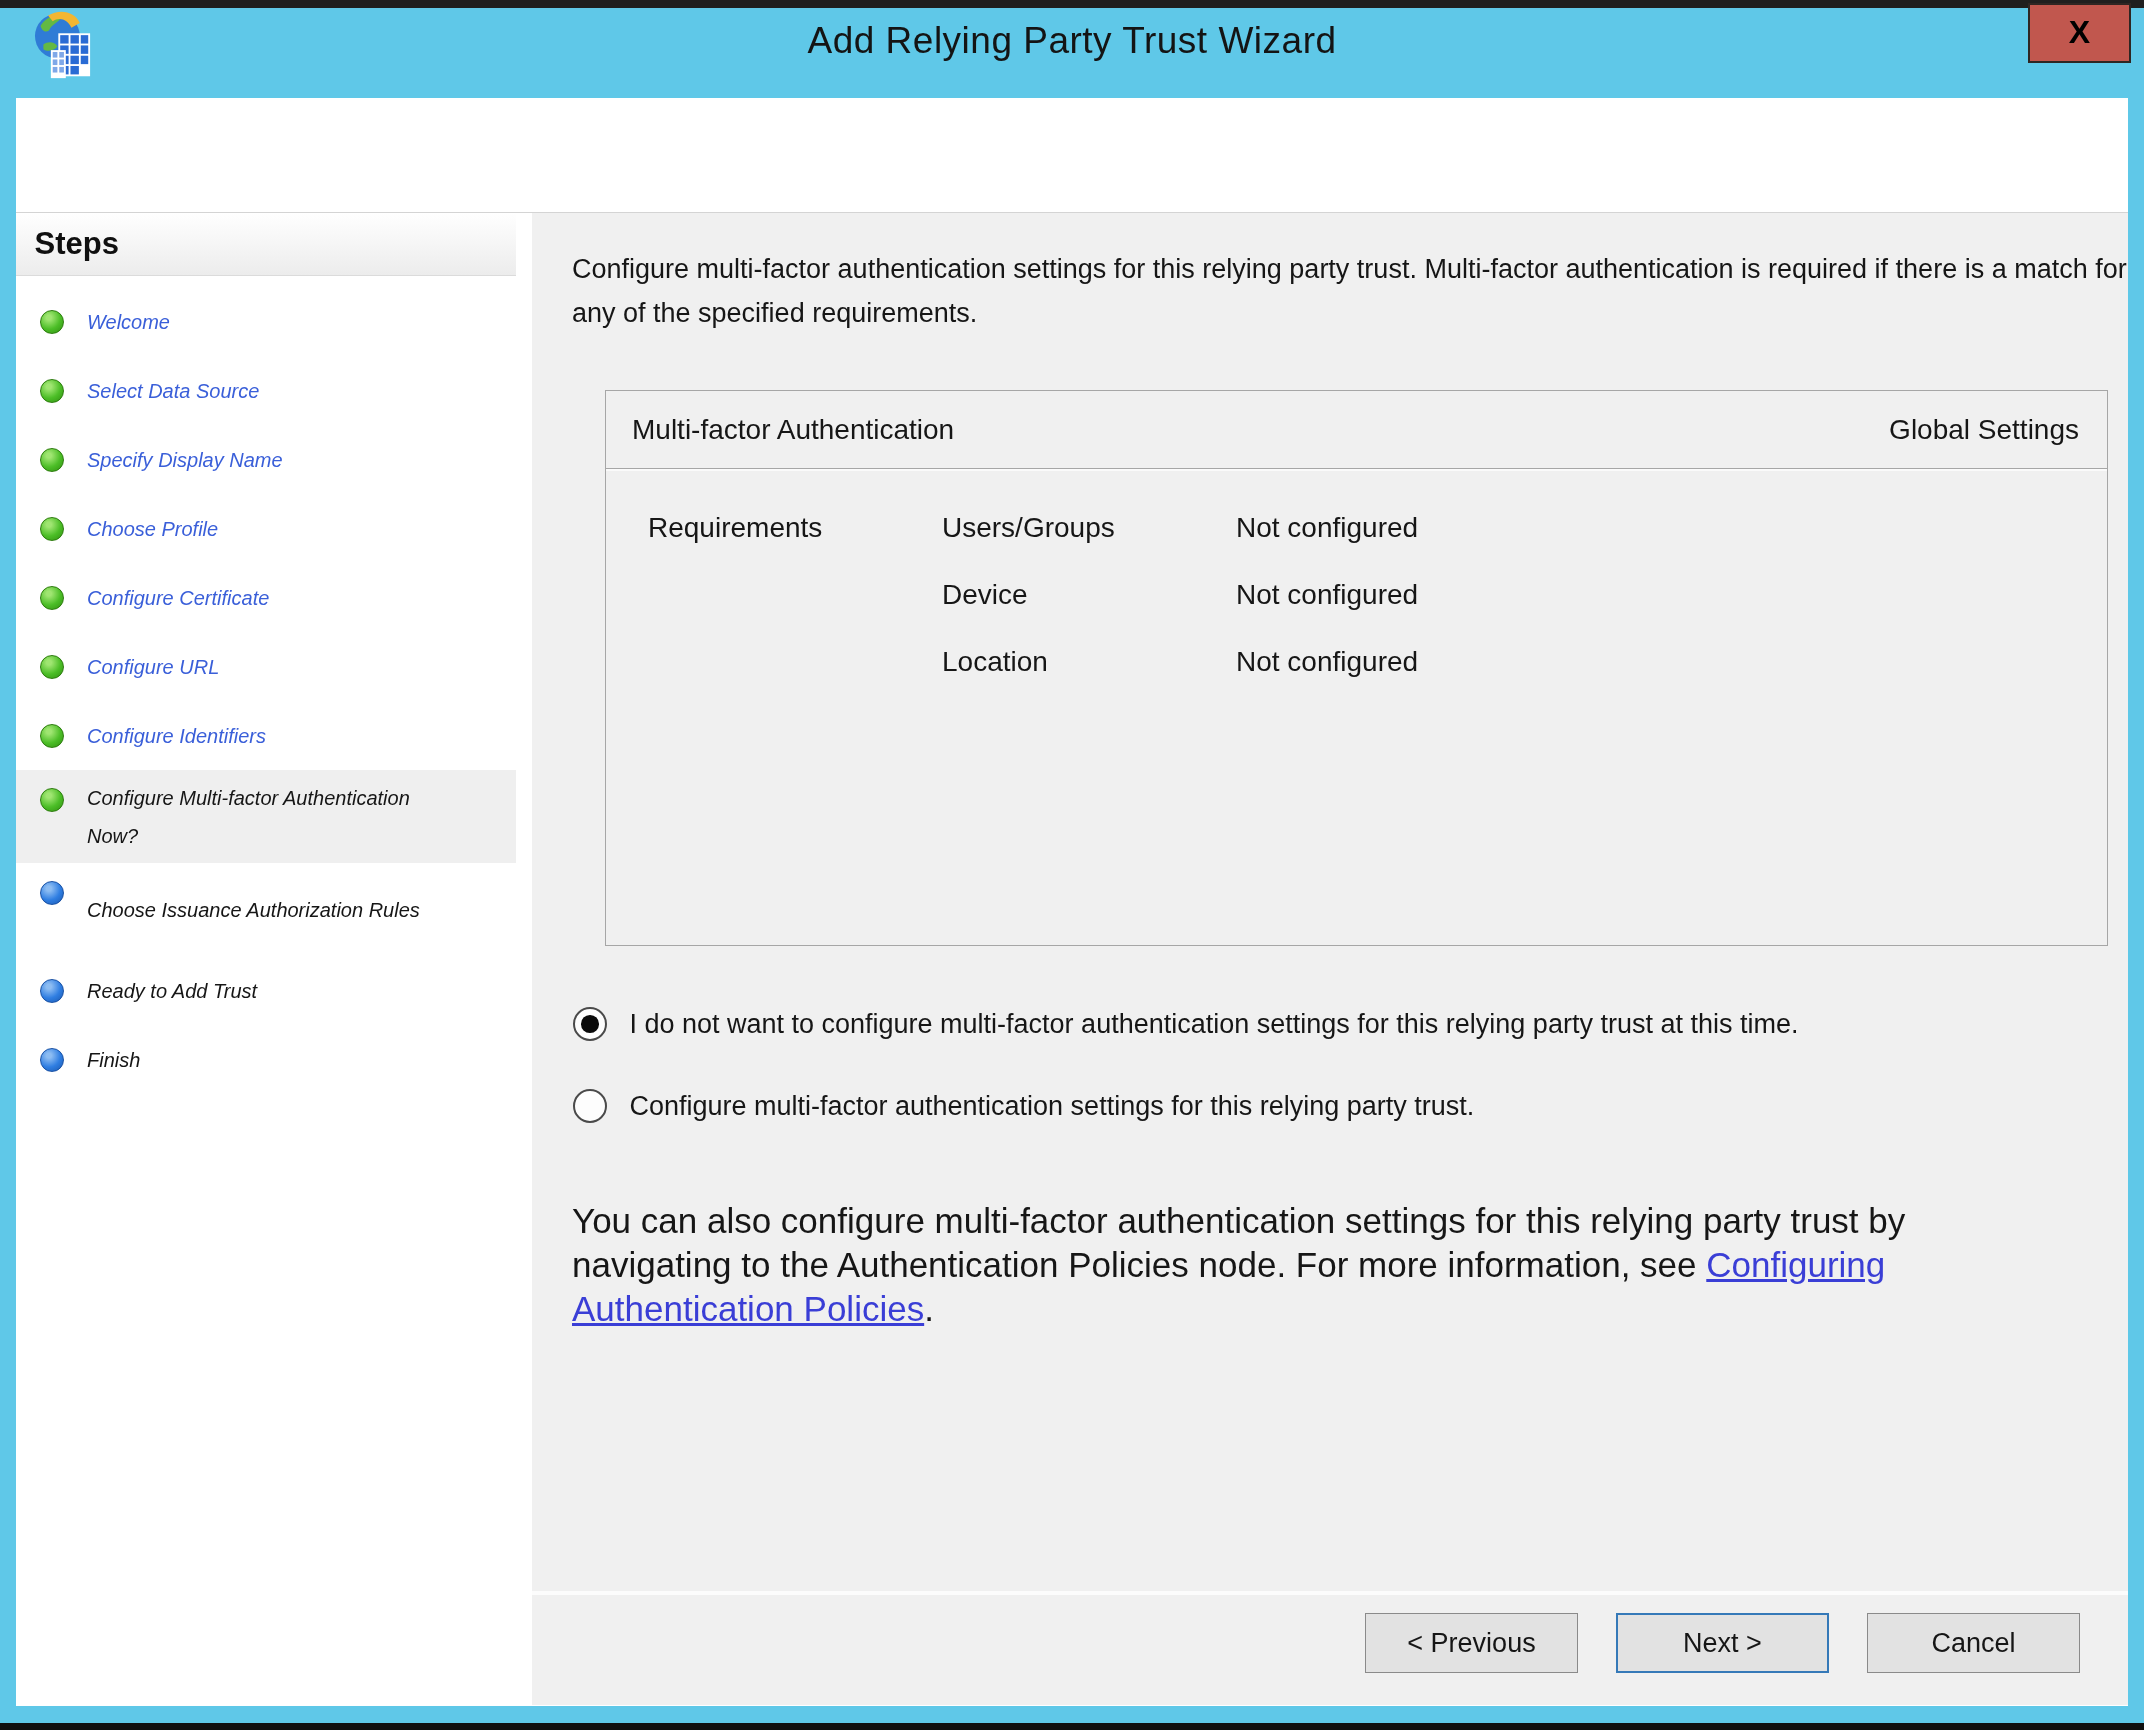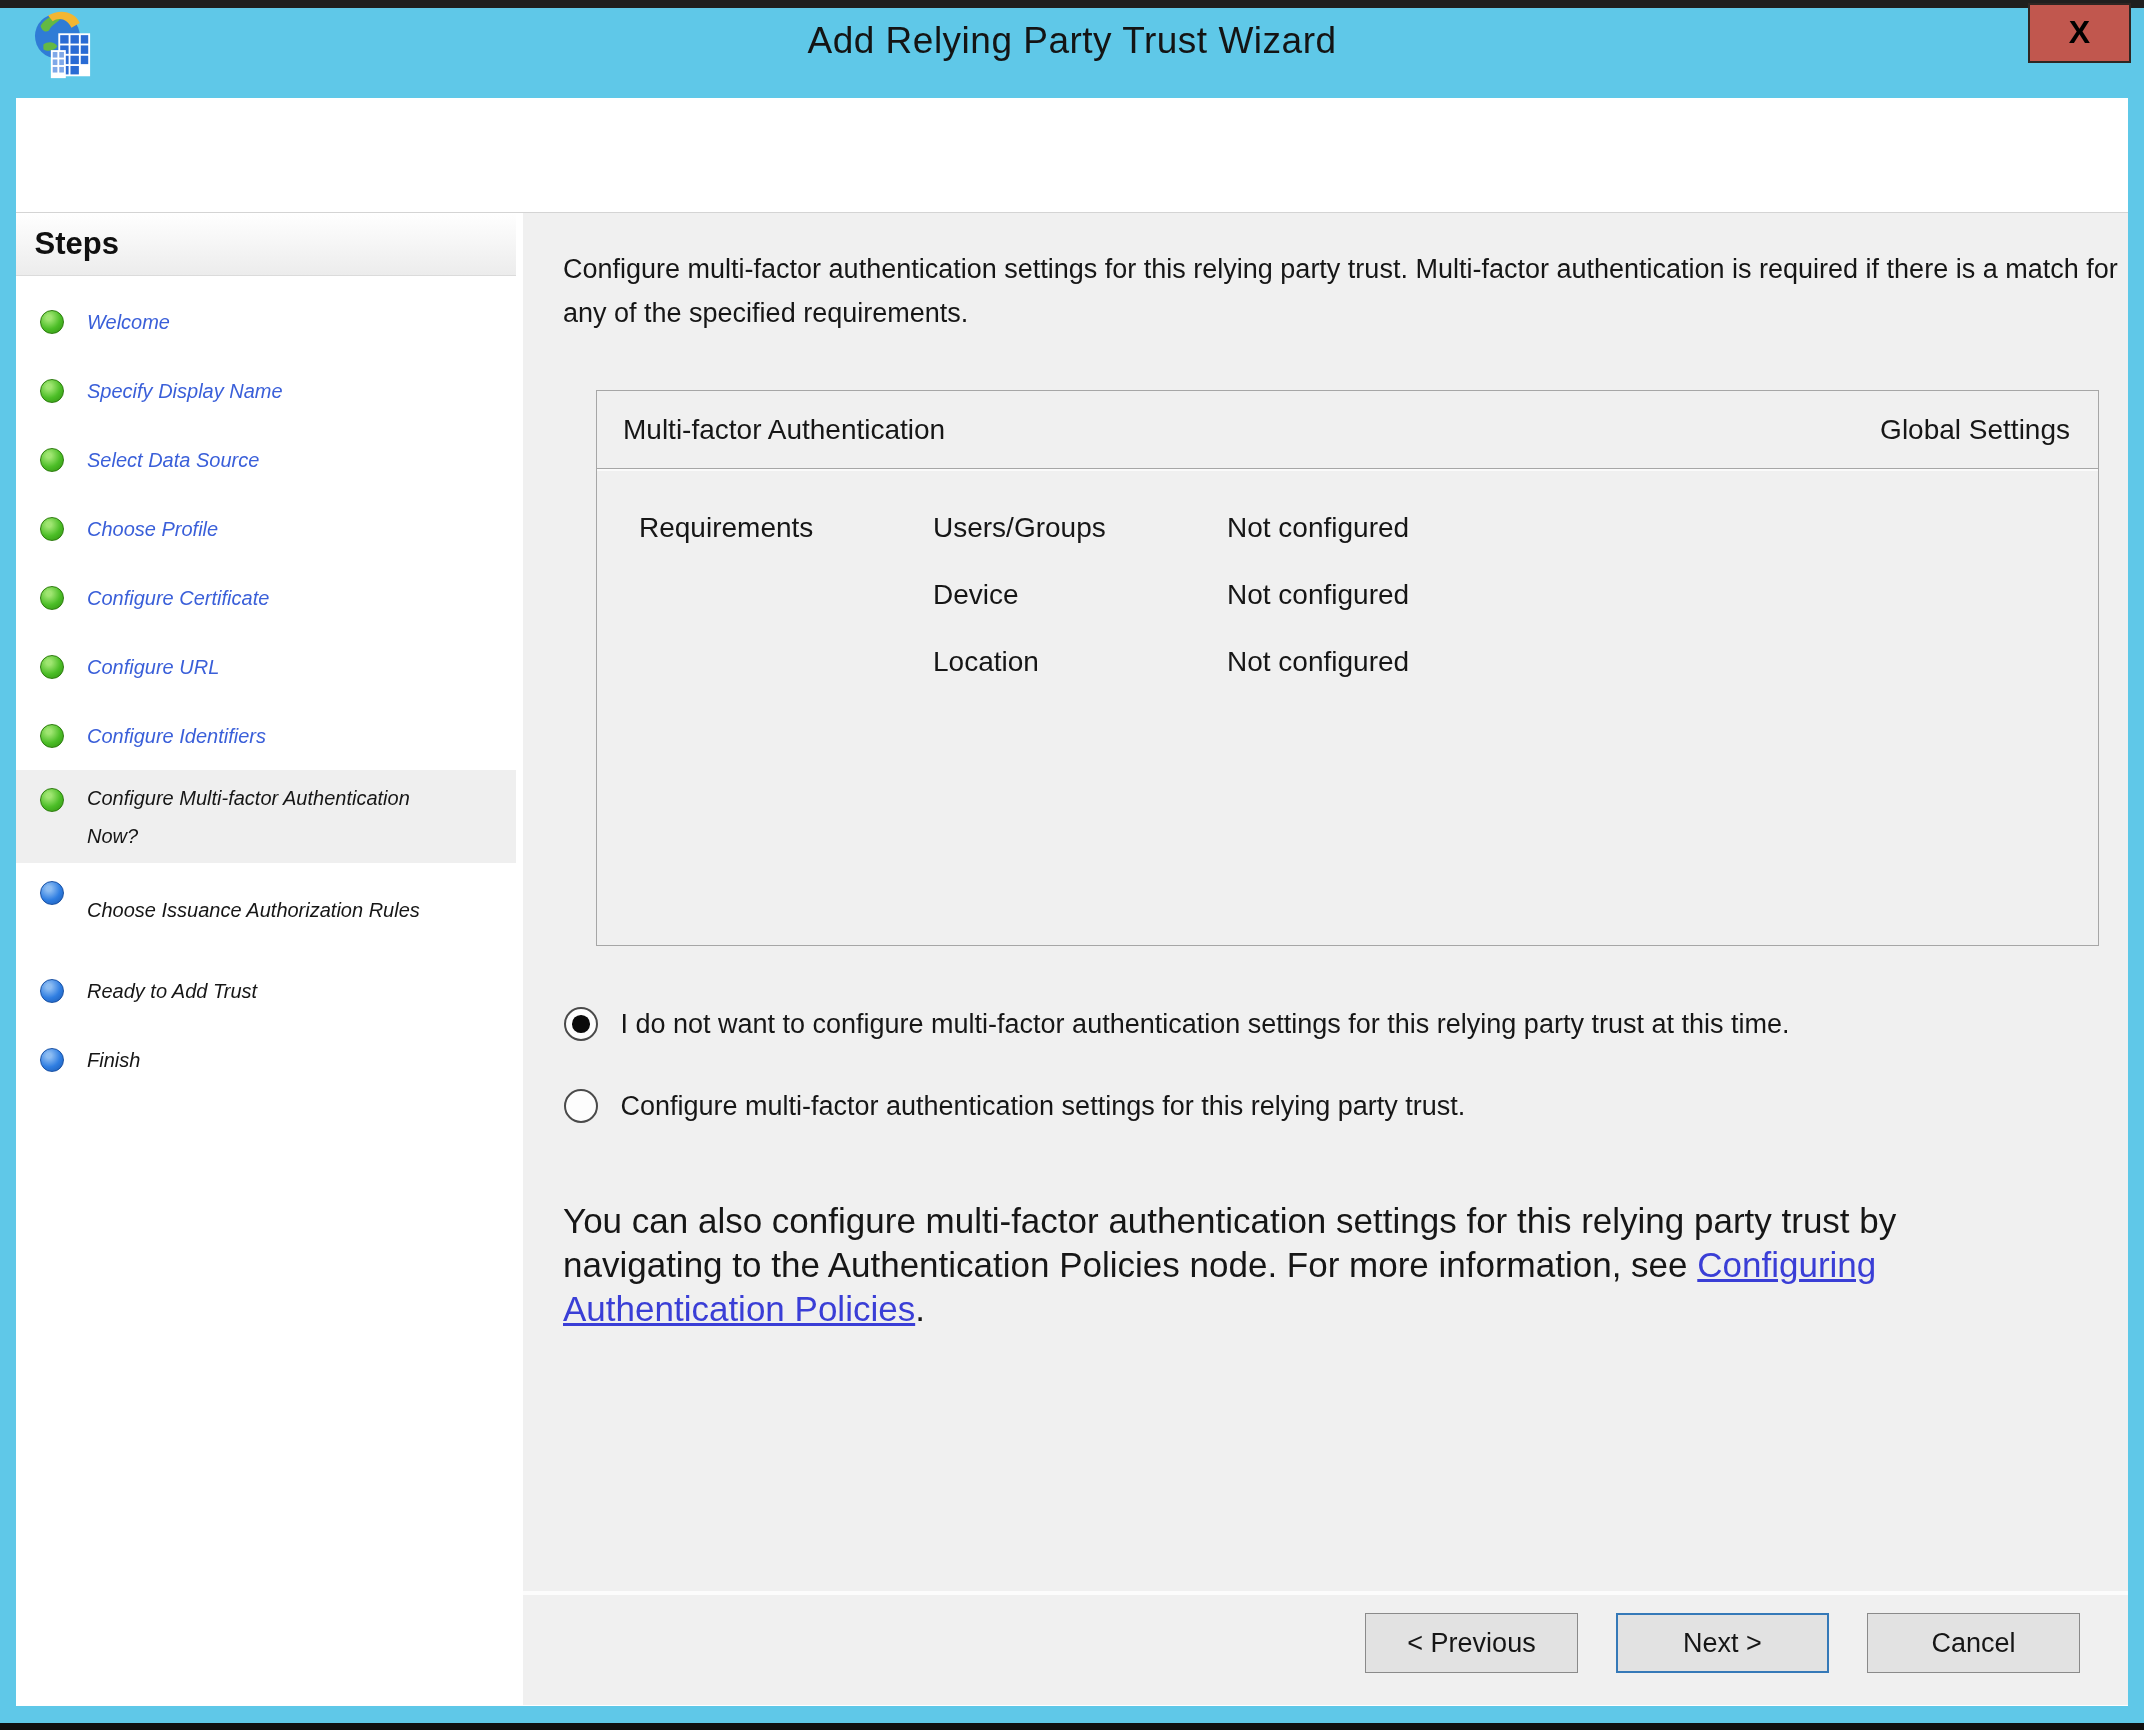--- a/index.html
+++ b/index.html
@@ -75,21 +75,21 @@
     background: radial-gradient(circle at 36% 30%, #8CBCF2 12%, #2F7EE2 55%, #1A57AE 100%);
     border: 0.9px solid #1A52A5;
   }
   ul.steps li .step-label { font-size: 20px; line-height: 38px; max-width: 373px; font-style: italic; }
   li.done .step-label { color: #3A5FD9; }
   li.current { background: #EFEFEF; }
   li.current .step-label { color: #161616; }
   li.upcoming .step-label { color: #161616; }
 
   
-  .main-col { flex: 1; margin-left: 7px; display: flex; flex-direction: column; border-radius: 20px; }
+  .main-col { flex: 1; margin-left: 16px; display: flex; flex-direction: column; border-radius: 20px; }
   .main-content { position: relative; height: 1378px; background: #F0F0F0; }
 
   .intro {
     position: absolute; left: 40px; top: 34px; width: 1585px;
     font-size: 27px; line-height: 44px; color: #161616;
   }
 
   .mfa-box {
     position: absolute; left: 73px; top: 177px;
     width: 1503px; height: 556px;
@@ -201,25 +201,25 @@
         <div class="steps-header">
           <span class="steps-title">Steps</span>
         </div>
         <ul class="steps">
           <li class="done">
             <span class="bullet green"></span>
             <span class="step-label">Welcome</span>
           </li>
           <li class="done">
             <span class="bullet green"></span>
+            <span class="step-label">Select Data Source</span>
+          </li>
+          <li class="done">
+            <span class="bullet green"></span>
             <span class="step-label">Specify Display Name</span>
-          </li>
-          <li class="done">
-            <span class="bullet green"></span>
-            <span class="step-label">Select Data Source</span>
           </li>
           <li class="done">
             <span class="bullet green"></span>
             <span class="step-label">Choose Profile</span>
           </li>
           <li class="done">
             <span class="bullet green"></span>
             <span class="step-label">Configure Certificate</span>
           </li>
           <li class="done">

